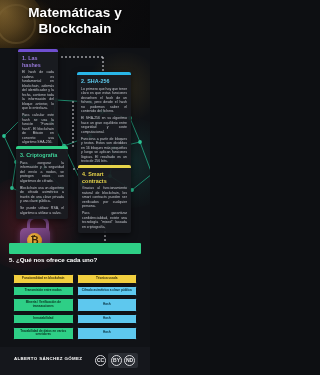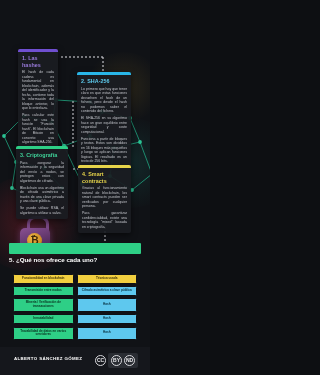--- a/index.html
+++ b/index.html
@@ -144,20 +144,25 @@
     width:9px;height:9px;border-radius:50%;
     border:1px solid #d8d8dc;color:#e9e9ec;
     font-size:5px;line-height:9px;text-align:center;font-weight:bold;
   }
 </style>
 </head>
 <body>
 
 <div class="page">
 
+  <div class="header">
+    <div class="coin"></div>
+    <div class="hdr-veil"></div>
+    <div class="hdr-title">Matemáticas y Blockchain</div>
+  </div>
 
   <div class="bg-glow-gold"></div>
   <div class="bg-glow-teal"></div>
   <div class="bg-glow-red"></div>
 
   <svg class="bg-net" viewBox="0 0 162 110">
     <g stroke="#23b58c" stroke-width="1" fill="none" opacity="0.85">
       <path d="M10 40 L30 20 L58 26 L70 50 L50 72 L22 66 Z"></path>
       <path d="M70 50 L96 40 L120 52 L116 80 L88 88 L70 50"></path>
       <path d="M96 40 L108 16 L136 22 L146 46 L120 52"></path>

